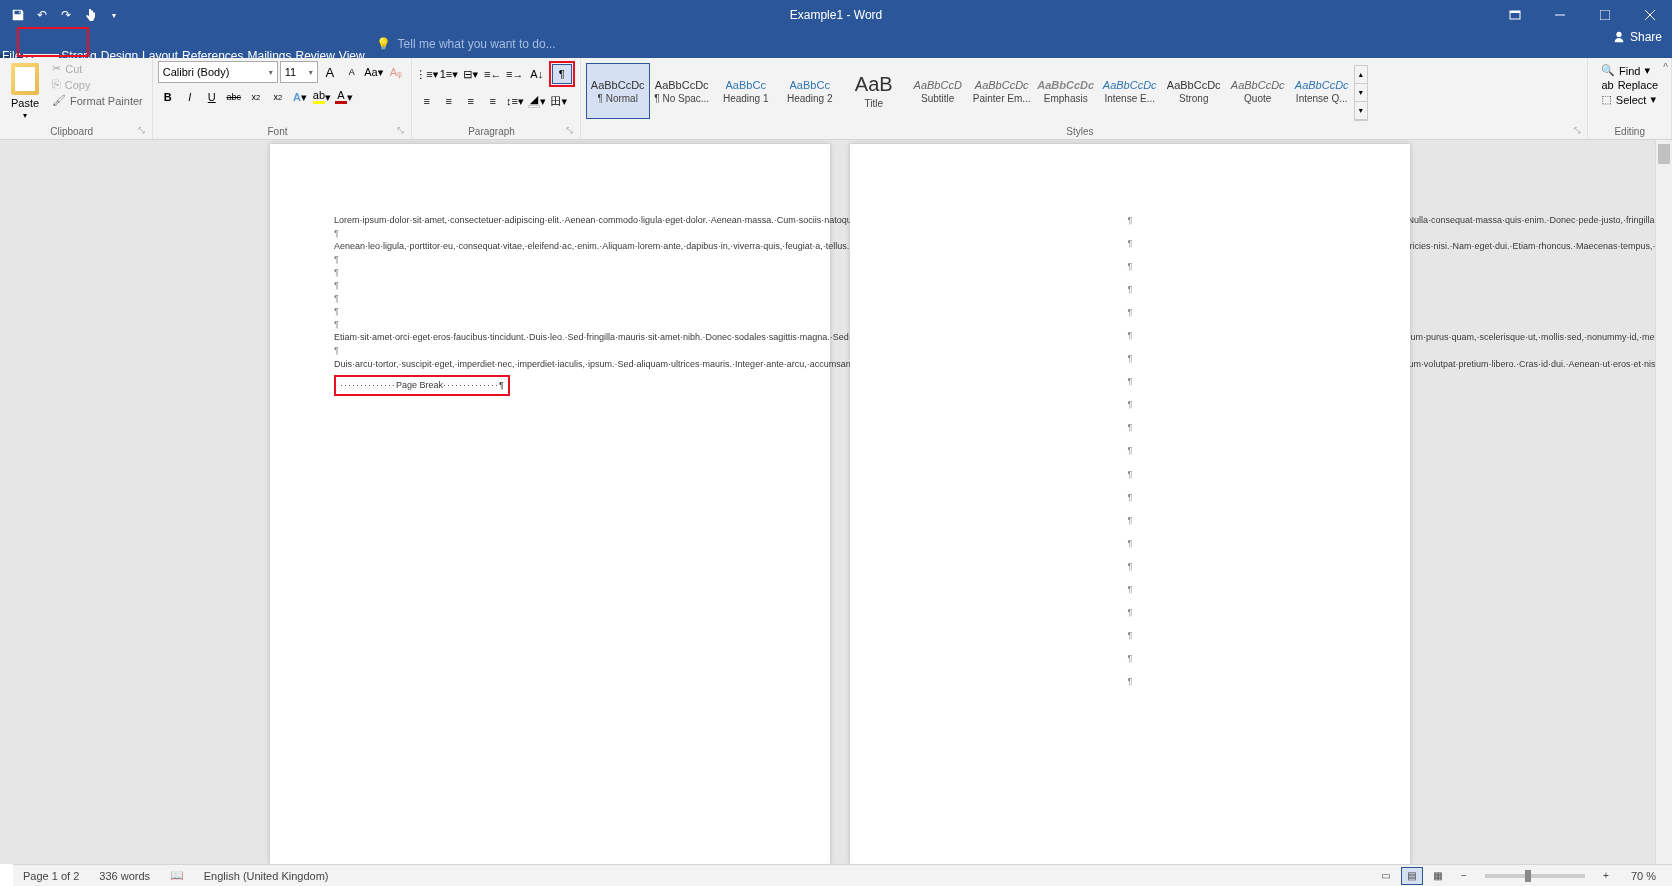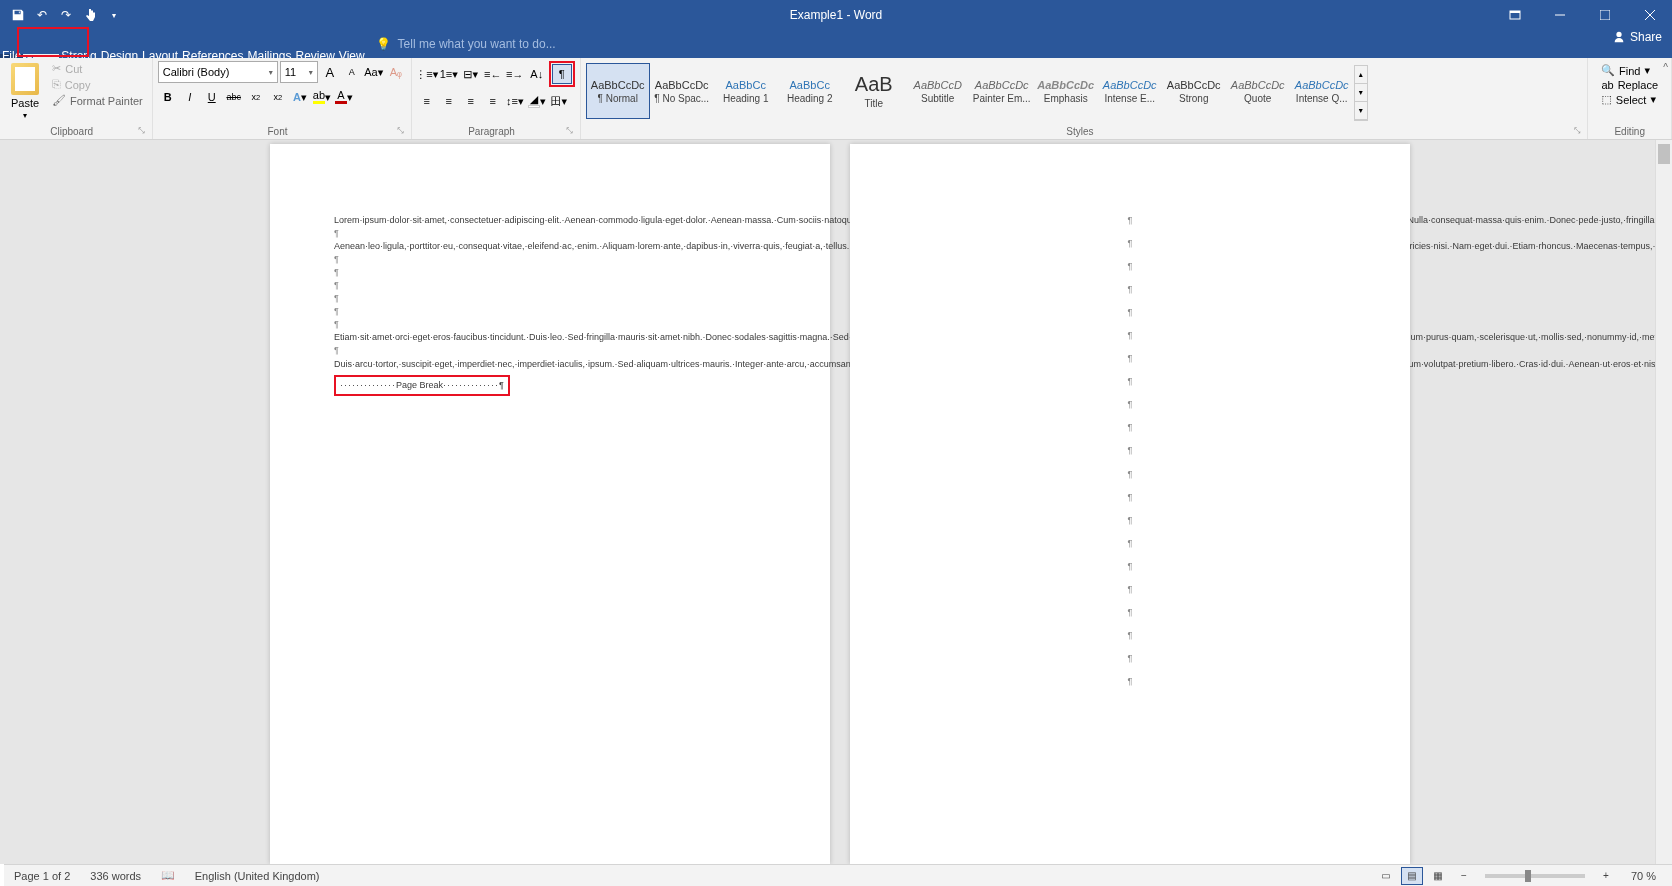--- a/index.html
+++ b/index.html
@@ -74,21 +74,21 @@
 .doc-area { position: absolute; top: 140px; bottom: 22px; left: 0; right: 0; background: #e6e6e6; overflow: auto; display:flex; gap:20px; padding:4px 0 0 270px;}
 .page { background: #fff; width: 560px; height: 720px; box-shadow: 0 0 5px rgba(0,0,0,0.2); padding: 70px 64px 30px; font-size: 9px; line-height: 1.45; color: #3a3a3a; font-family: Calibri, Arial, sans-serif; }
 .page p { text-align: justify; }
 .pilcrow { color: #888; }
 .page-break-mark { border: 2px solid #e81123; padding: 2px 4px; display:inline-block; font-size:9px; margin-top:4px; }
 .page-break-mark .dots { letter-spacing: 1px; }
 .page2 { display:flex; flex-direction:column; gap:10px; align-items:center; padding-top:70px;}
 .page2 .pilcrow { font-size:9px; }
 
 
-.statusbar { position: absolute; bottom: 0; left: 4px; right: 0; height: 22px; background: #f3f3f3; border-top: 1px solid #d4d4d4; display: flex; align-items: center; font-size: 11px; color: #444; }
+.statusbar { position: absolute; bottom: 0; left: 13px; right: 0; height: 22px; background: #f3f3f3; border-top: 1px solid #d4d4d4; display: flex; align-items: center; font-size: 11px; color: #444; }
 .status-item { padding: 0 10px; cursor: pointer; }
 .status-right { position: absolute; right: 6px; display: flex; align-items: center; gap: 4px; }
 .view-btn { width: 22px; height: 18px; border: 1px solid transparent; display:flex; align-items:center; justify-content:center; font-size:10px; cursor:pointer;}
 .view-btn.active { background:#d5e1f2; border-color:#2b579a;}
 .zoom-slider { width: 100px; height: 4px; background: #ccc; position: relative; margin: 0 6px;}
 .zoom-slider::before { content:''; position:absolute; left:40%; top:-4px; width:6px; height:12px; background:#888;}
 
 .collapse-ribbon { position:absolute; right:4px; top:4px; font-size:10px; color:#666; cursor:pointer;}
 .dialog-launcher { font-size:8px; color:#888; float:right; padding-right:2px;}
 

